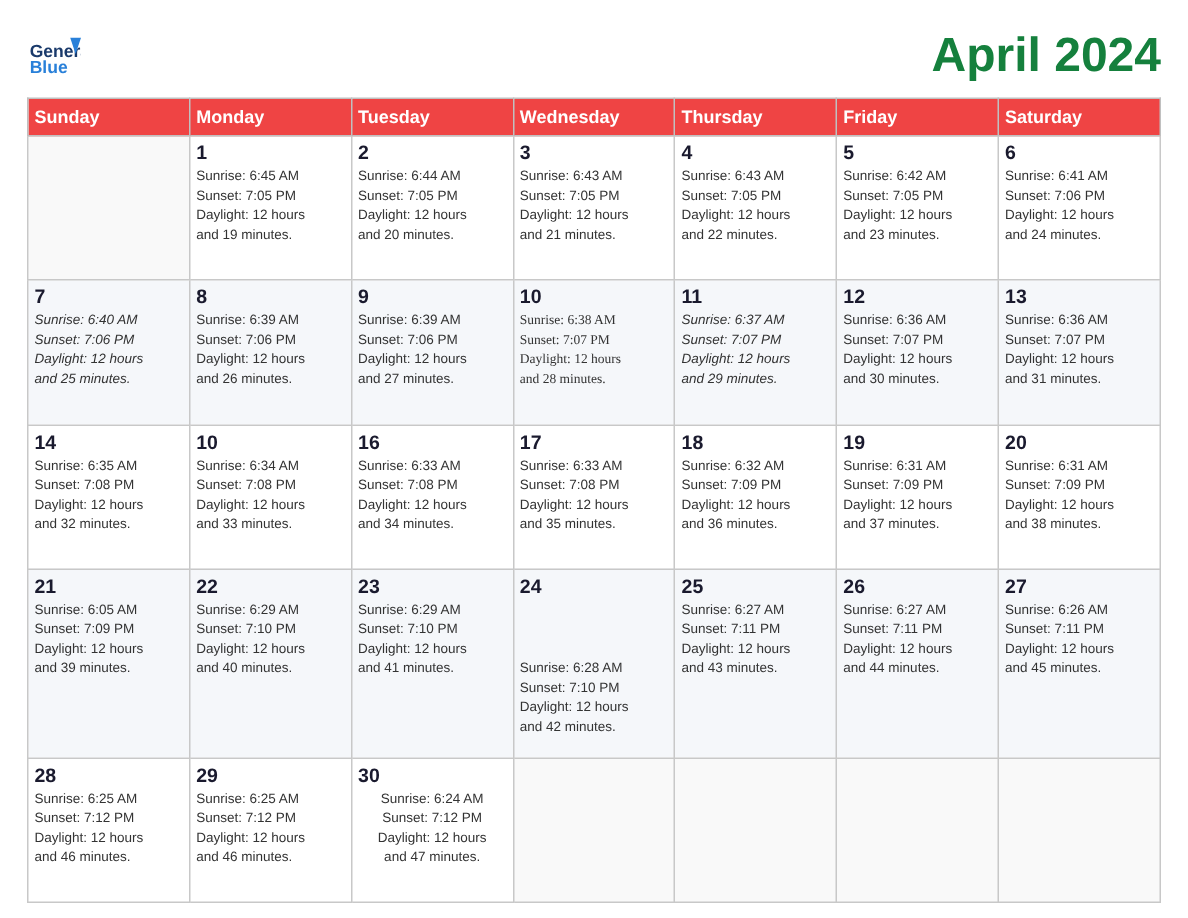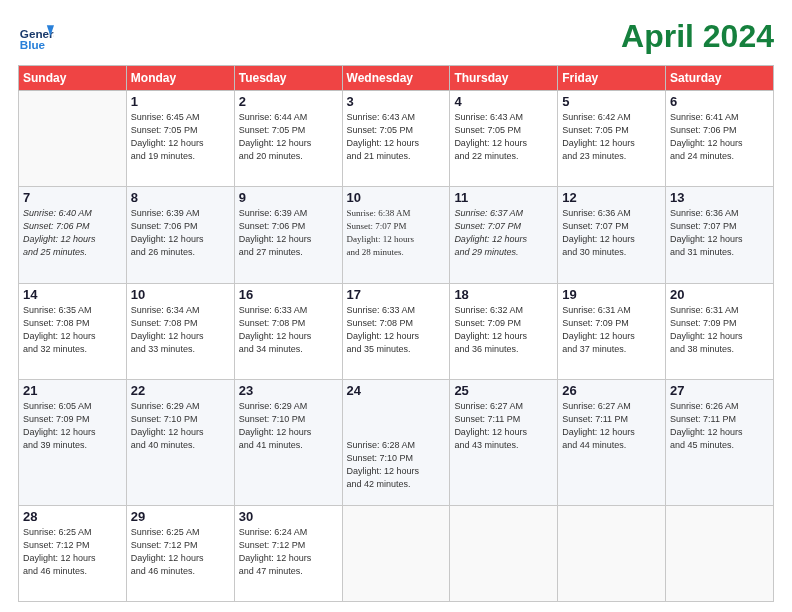--- a/index.html
+++ b/index.html
@@ -325,21 +325,21 @@
           </td>
           <td>
             <span class="day-num">29</span>
             <div class="day-info" style="white-space: pre-line;">Sunrise: 6:25 AM
 Sunset: 7:12 PM
 Daylight: 12 hours
 and 46 minutes.</div>
           </td>
           <td>
             <span class="day-num">30</span>
-            <div class="day-info" style="white-space: pre-line;">Sunrise: 6:24 AM
+            <div class="day-info" style="white-space: pre-line; text-align: center;">Sunrise: 6:24 AM
 Sunset: 7:12 PM
 Daylight: 12 hours
 and 47 minutes.</div>
           </td>
           <td class="empty-cell"></td>
           <td class="empty-cell"></td>
           <td class="empty-cell"></td>
           <td class="empty-cell"></td>
         </tr>
       </tbody>

